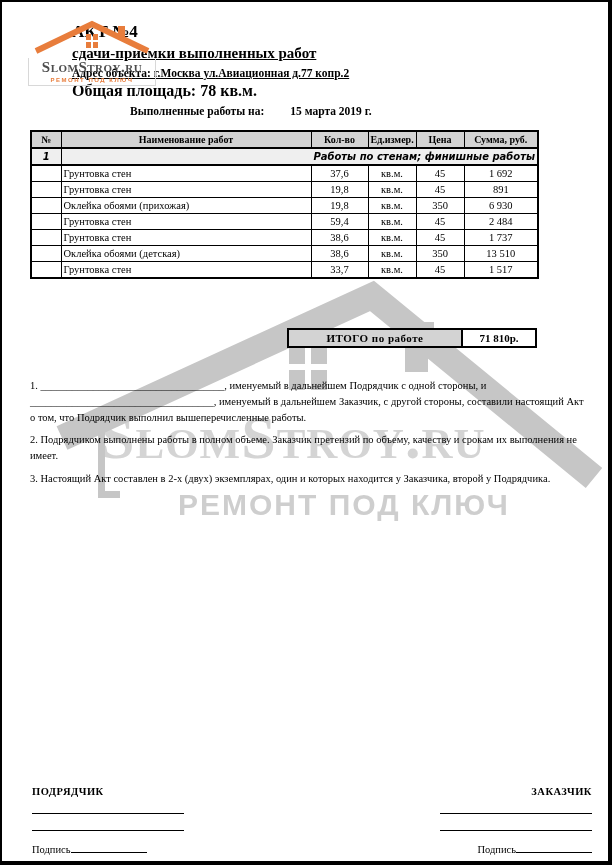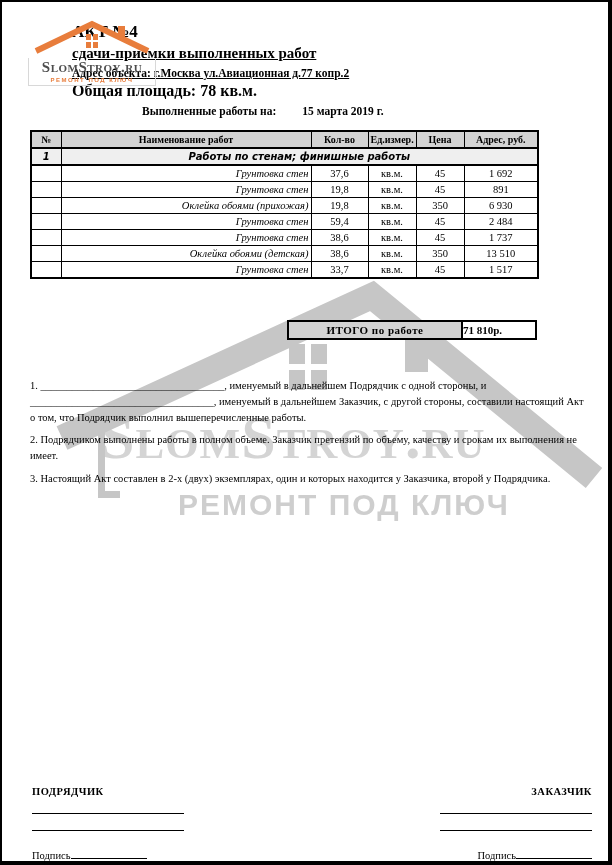--- a/index.html
+++ b/index.html
@@ -37,63 +37,63 @@
   .logo-sub{
     font-family:"Liberation Sans",sans-serif;font-size:6px;font-weight:bold;
     color:#e87d3c;letter-spacing:1.5px;margin-top:1px;white-space:nowrap;
   }
   
   .hdr{position:absolute;left:70px;top:20px;width:410px;z-index:1;}
   .hdr-title{font-size:17px;font-weight:bold;}
   .hdr-sub{font-size:15px;font-weight:bold;margin-top:3px;text-decoration:underline;}
   .hdr-addr{font-size:11.5px;font-weight:bold;text-decoration:underline;margin-top:5px;}
   .hdr-area{font-size:16px;font-weight:bold;margin-top:3px;}
-  .works-line{position:absolute;left:140px;top:103px;z-index:1;font-size:11.5px;font-weight:bold;white-space:nowrap;}
+  .works-line{position:absolute;left:128px;top:103px;z-index:1;font-size:11.5px;font-weight:bold;white-space:nowrap;}
   .works-line .date{margin-left:26px;}
   
   table.works{
     position:absolute;left:28px;top:128px;width:507px;z-index:1;
     border-collapse:collapse;table-layout:fixed;background:transparent;
   }
   table.works th,table.works td{
     border:1px solid #000;padding:0 2px;height:15px;line-height:13px;
     font-size:10.5px;overflow:hidden;white-space:nowrap;background:#fff;
   }
   table.works thead th{
     background:#d3d3d3;font-weight:bold;font-size:10px;text-align:center;
     border-bottom:2px solid #000;border-top:2px solid #000;
   }
   table.works{border:2px solid #000;}
   td.col-num{text-align:center;font-weight:bold;font-size:11px;}
-  td.col-name{text-align:right;padding-left:4px;font-style:italic;}
+  td.col-name{text-align:left;padding-left:4px;}
   td.col-qty,td.col-price,td.col-sum{text-align:center;}
   td.col-unit{text-align:center;font-size:8.5px;}
   tr.group-row td{
     background:#efefef;font-family:"DejaVu Sans",sans-serif;
     font-weight:bold;font-style:italic;font-size:10px;border-bottom:2px solid #000;
   }
-  tr.group-row td.group-title{text-align:center;}
-  
-  .total-bar{position:absolute;left:285px;top:318px;z-index:1;display:flex;border:2px solid #000;}
+  tr.group-row td.group-title{text-align:right;}
+  
+  .total-bar{position:absolute;left:285px;top:326px;z-index:1;display:flex;border:2px solid #000;}
   .total-label{
     width:172px;background:#d3d3d3;font-size:11px;font-weight:bold;text-align:center;
     line-height:16px;border-right:2px solid #000;letter-spacing:.5px;
   }
-  .total-value{width:72px;background:#fff;font-size:11px;font-weight:bold;text-align:left;line-height:16px;}
+  .total-value{width:72px;background:#fff;font-size:11px;font-weight:bold;text-align:center;line-height:16px;}
   
   .paras{position:absolute;left:28px;top:376px;width:558px;z-index:1;}
   .paras p{margin:0 0 7px 0;font-size:10.5px;line-height:1.5;}
   
   .sig{position:absolute;z-index:1;font-size:10.5px;}
   .sig-left{left:30px;top:784px;width:170px;}
   .sig-right{left:420px;top:784px;width:170px;text-align:right;}
   .sig-label{font-weight:bold;font-size:10.5px;letter-spacing:.5px;}
   .sig-line{border-bottom:1px solid #000;height:16px;width:152px;}
   .sig-right .sig-line{margin-left:auto;}
-  .sig-sign{margin-top:16px;white-space:nowrap;}
+  .sig-sign{margin-top:10px;white-space:nowrap;}
   .sign-blank{display:inline-block;width:76px;border-bottom:1px solid #000;height:11px;}
 </style>
 </head>
 <body>
 
 <div class="page">
 
   <div class="watermark">
     <svg style="position:absolute;left:40px;top:278px;" width="560" height="230" viewBox="0 0 560 230">
       <polyline points="20,158 330,16 552,198" fill="none" stroke="#c6c6c6" stroke-width="26"></polyline>
@@ -145,21 +145,21 @@
         <col style="width:48px">
         <col style="width:74px">
     </colgroup>
     <thead>
       <tr>
         <th>№</th>
         <th>Наименование работ</th>
         <th>Кол-во</th>
         <th>Ед.измер.</th>
         <th>Цена</th>
-        <th>Адрес, руб.</th>
+        <th>Сумма, руб.</th>
       </tr>
     </thead>
     <tbody>
       <tr class="group-row">
         <td class="col-num">1</td>
         <td class="group-title" colspan="5">Работы по стенам; финишные работы</td>
       </tr>
     <tr>
           <td class="col-num"></td>
           <td class="col-name">Грунтовка стен</td>

